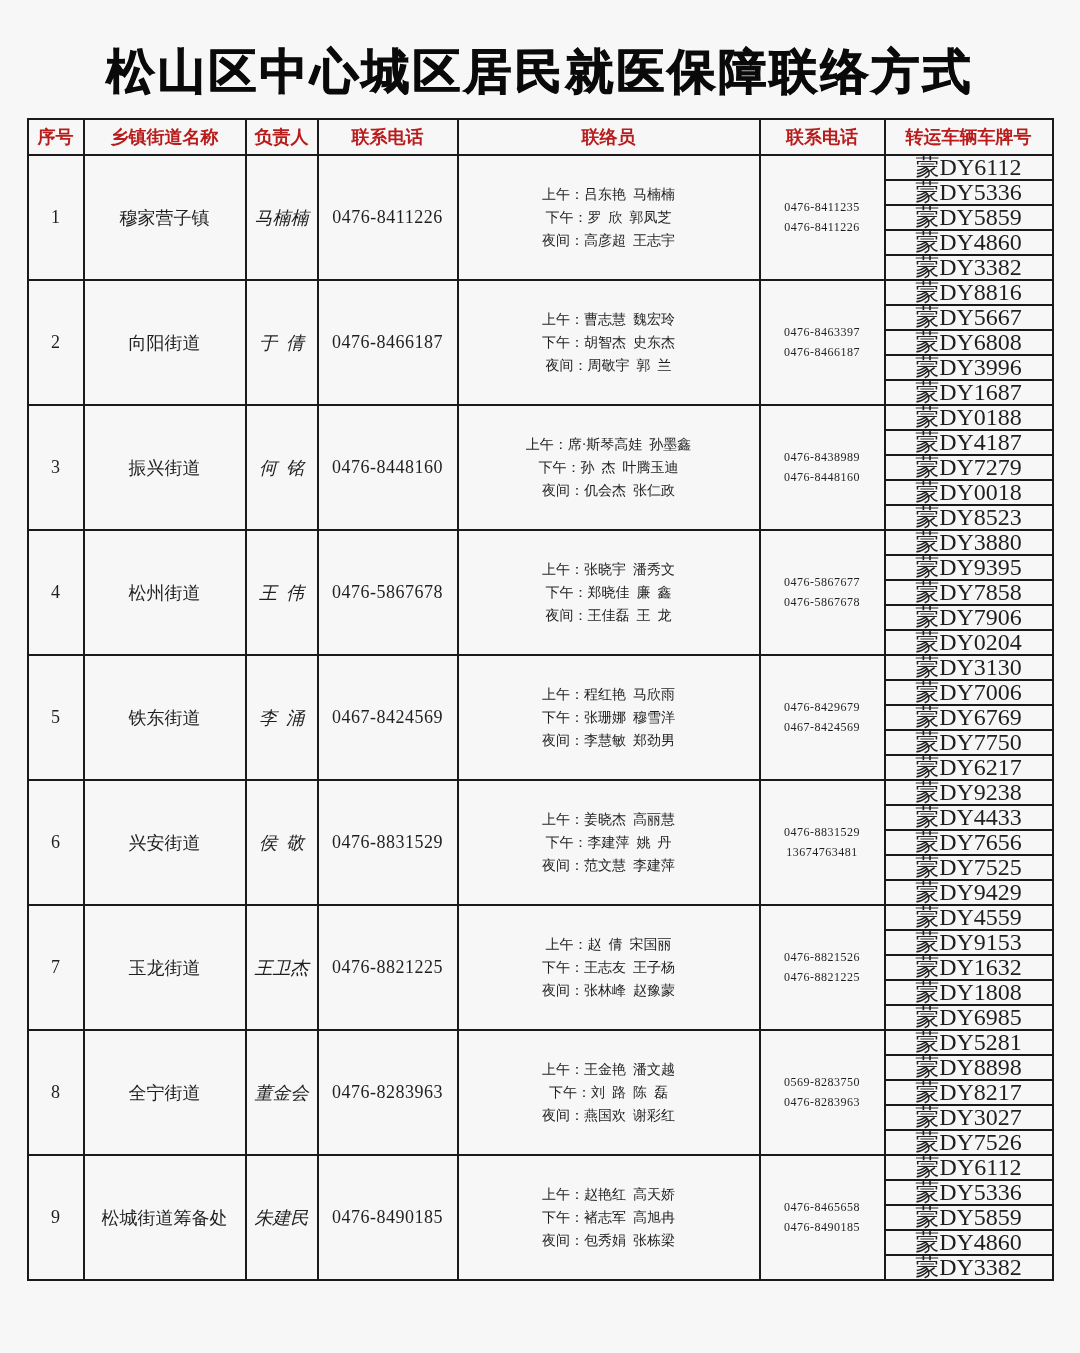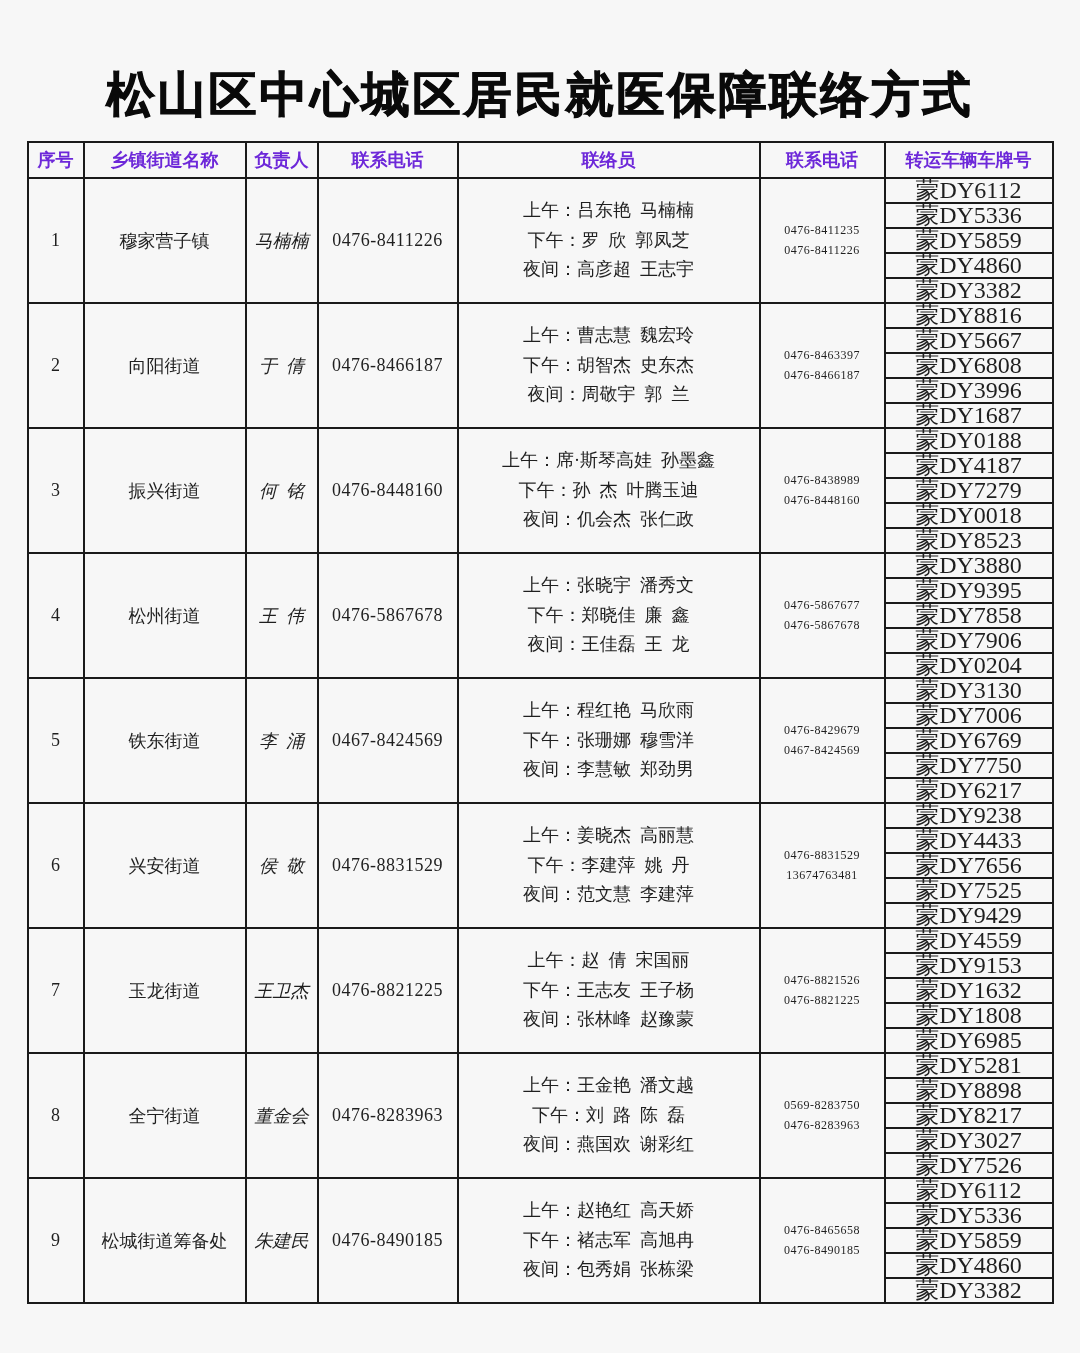--- a/index.html
+++ b/index.html
@@ -9,21 +9,20 @@
     width: 1080px;
     height: 1353px;
     font-family: "Liberation Serif", serif;
     color: #1b1b1b;
   }
   .page {
     width: 1080px;
     height: 960px;
     box-sizing: border-box;
     padding-top: 40px;
-    margin-top: 23px;
   }
   .page-title {
     text-align: center;
     font-family: "Liberation Sans", sans-serif;
     font-size: 48px;
     font-weight: 900;
     letter-spacing: 3px;
     color: #0a0a0a;
     margin: 0 0 14px 0;
     -webkit-text-stroke: 1px #0a0a0a;
@@ -37,33 +36,33 @@
   .contact-table th,
   .contact-table td {
     border: 2px solid #1a1a1a;
     text-align: center;
     vertical-align: middle;
   }
   .contact-table th {
     font-size: 18px;
     font-weight: bold;
     padding: 5px 2px;
-    color: #6d28d9;
+    color: #b91c1c;
   }
   .cell {
     font-size: 18px;
     color: #1f1f1f;
   }
   .cell-no { font-size: 18px; }
   .cell-leader { white-space: pre; font-style: italic; }
   .cell-phone, .phone-line { letter-spacing: 0.5px; }
   .liaison-line {
     white-space: pre;
     line-height: 1.65;
-    font-size: 18px;
+    font-size: 14px;
   }
   .phone-line {
     line-height: 1.6;
     font-size: 12px;
   }
   .plate-cell {
     height: 23px;
     line-height: 23px;
     font-size: 24px;
     padding: 0;

